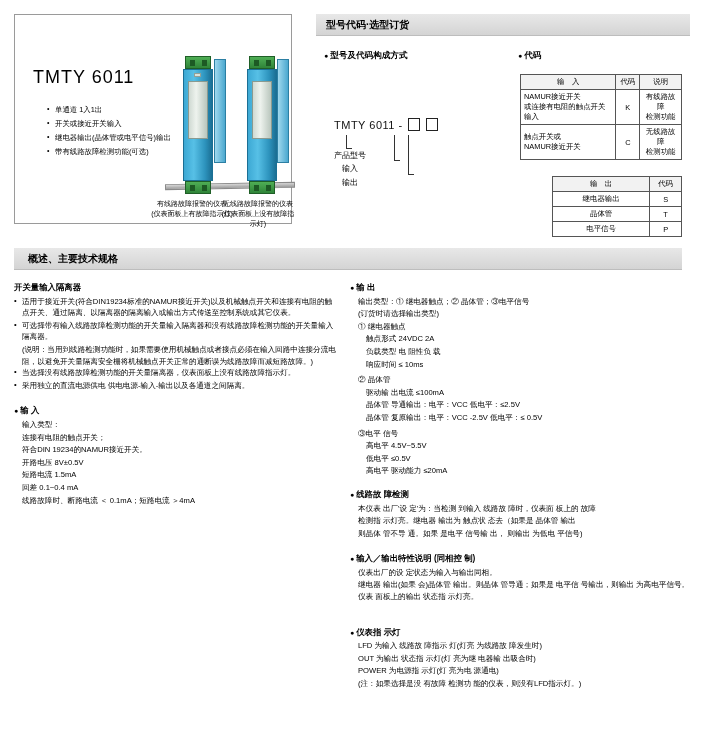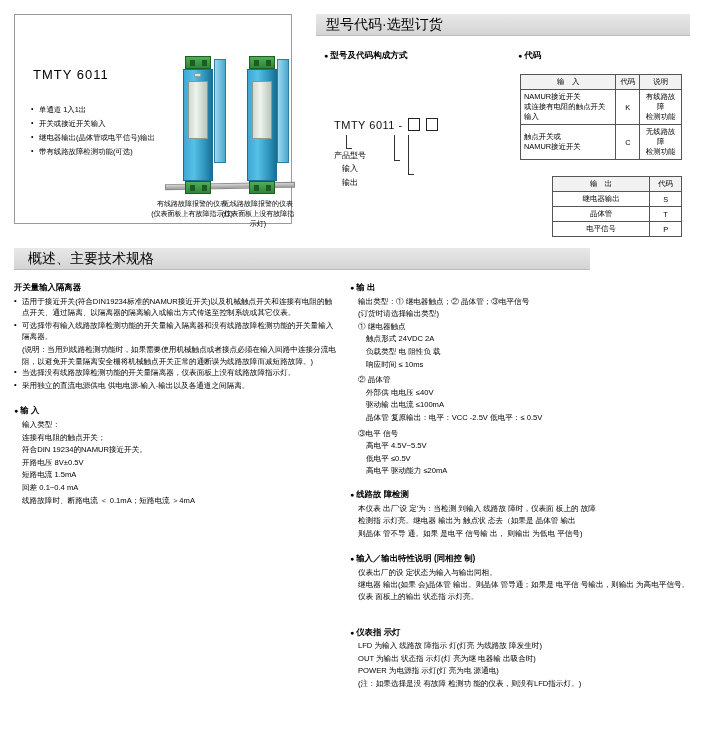--- a/index.html
+++ b/index.html
@@ -16,27 +16,27 @@
   
   .photo-panel {
     position: absolute;
     left: 14px; top: 14px;
     width: 278px; height: 210px;
     border: 1px solid #9a9a9a;
     background: #fff;
   }
   .prod-title {
     position: absolute; left: 18px; top: 52px;
-    font-size: 13px; letter-spacing: 1px; color:#000;
+    font-size: 18px; letter-spacing: 1px; color:#000;
   }
   .bullets {
     position: absolute; left: 16px; top: 88px; width: 150px;
     font-size: 7.4px; line-height: 13px; color:#000;
   }
-  .bullets div { position: relative; padding-left: 8px; margin-bottom: 1px;}
+  .bullets div { position: relative; padding-left: 8px; margin-bottom: 1px; margin-left: 16px;}
   .bullets div:before {
     content:"•"; position:absolute; left:0; top:-1px; font-size:7px;
   }
   
   .device {
     position: absolute; width: 30px; top: 40px; height: 140px;
   }
   .device.d1 { left: 168px; }
   .device.d2 { left: 232px; }
   .dev-body {
@@ -88,24 +88,24 @@
   .cap-note.c1 { left:132px; top:184px; width:90px;}
   .cap-note.c2 { left:204px; top:184px; width:78px;}
   
   .sec-bar {
     position:absolute;
     background: linear-gradient(to bottom,#e8e8e8,#d4d4d4);
     border-bottom:1px solid #bdbdbd;
   }
   .sec-bar .label {
     position:absolute; left:10px; top:50%; transform:translateY(-50%);
-    font-size:14px; font-weight:normal; color:#000; white-space:nowrap;
+    font-size:10px; font-weight:bold; color:#000; white-space:nowrap;
   }
   .sec-bar.order { left:316px; top:14px; width:374px; height:22px; }
-  .sec-bar.over  { left:14px; top:248px; width:576px; height:22px;padding-left:36px; }
+  .sec-bar.over  { left:14px; top:248px; width:668px; height:22px;padding-left:36px; }
   .sec-bar.over .label { left:14px; }
   
   .order-area { position:absolute; left:316px; top:40px; width:374px; height:196px; }
   .dot-head { font-size:8.6px; font-weight:bold; color:#000; }
   .dot-head:before { content:"\25CF  "; font-size:7px; }
   .oh1 { position:absolute; left:8px; top:10px; }
   .oh2 { position:absolute; left:202px; top:10px; }
   .type-code {
     position:absolute; left:18px; top:78px;
     font-size:11px; letter-spacing:.5px;
@@ -280,22 +280,22 @@
     <h4 class="hdot">输  出</h4>
     <p class="ind">输出类型：① 继电器触点；② 晶体管；③电平信号</p>
     <p class="ind">(订货时请选择输出类型)</p>
 
     <p class="ind" style="">① 继电器触点</p>
     <p class="ind2">触点形式  24VDC  2A</p>
     <p class="ind2">负载类型  电 阻性负 载</p>
     <p class="ind2">响应时间  ≤ 10ms</p>
 
     <p class="ind" style="margin-top:4px">② 晶体管</p>
-    <p class="ind2">外部供 电电压 ≤40V</p>
     <p class="ind2">驱动输 出电流 ≤100mA</p>
+    <p class="ind2">晶体管 导通输出：电平：VCC   低电平：≤2.5V</p>
     <p class="ind2">晶体管 复原输出：电平：VCC -2.5V   低电平：≤ 0.5V</p>
 
     <p class="ind" style="margin-top:4px">③电平 信号</p>
     <p class="ind2">高电平  4.5V~5.5V</p>
     <p class="ind2">低电平  ≤0.5V</p>
     <p class="ind2">高电平 驱动能力  ≤20mA</p>
   </div>
 
   <div class="blk" style="margin-top:12px">
     <h4 class="hdot">线路故 障检测</h4>

